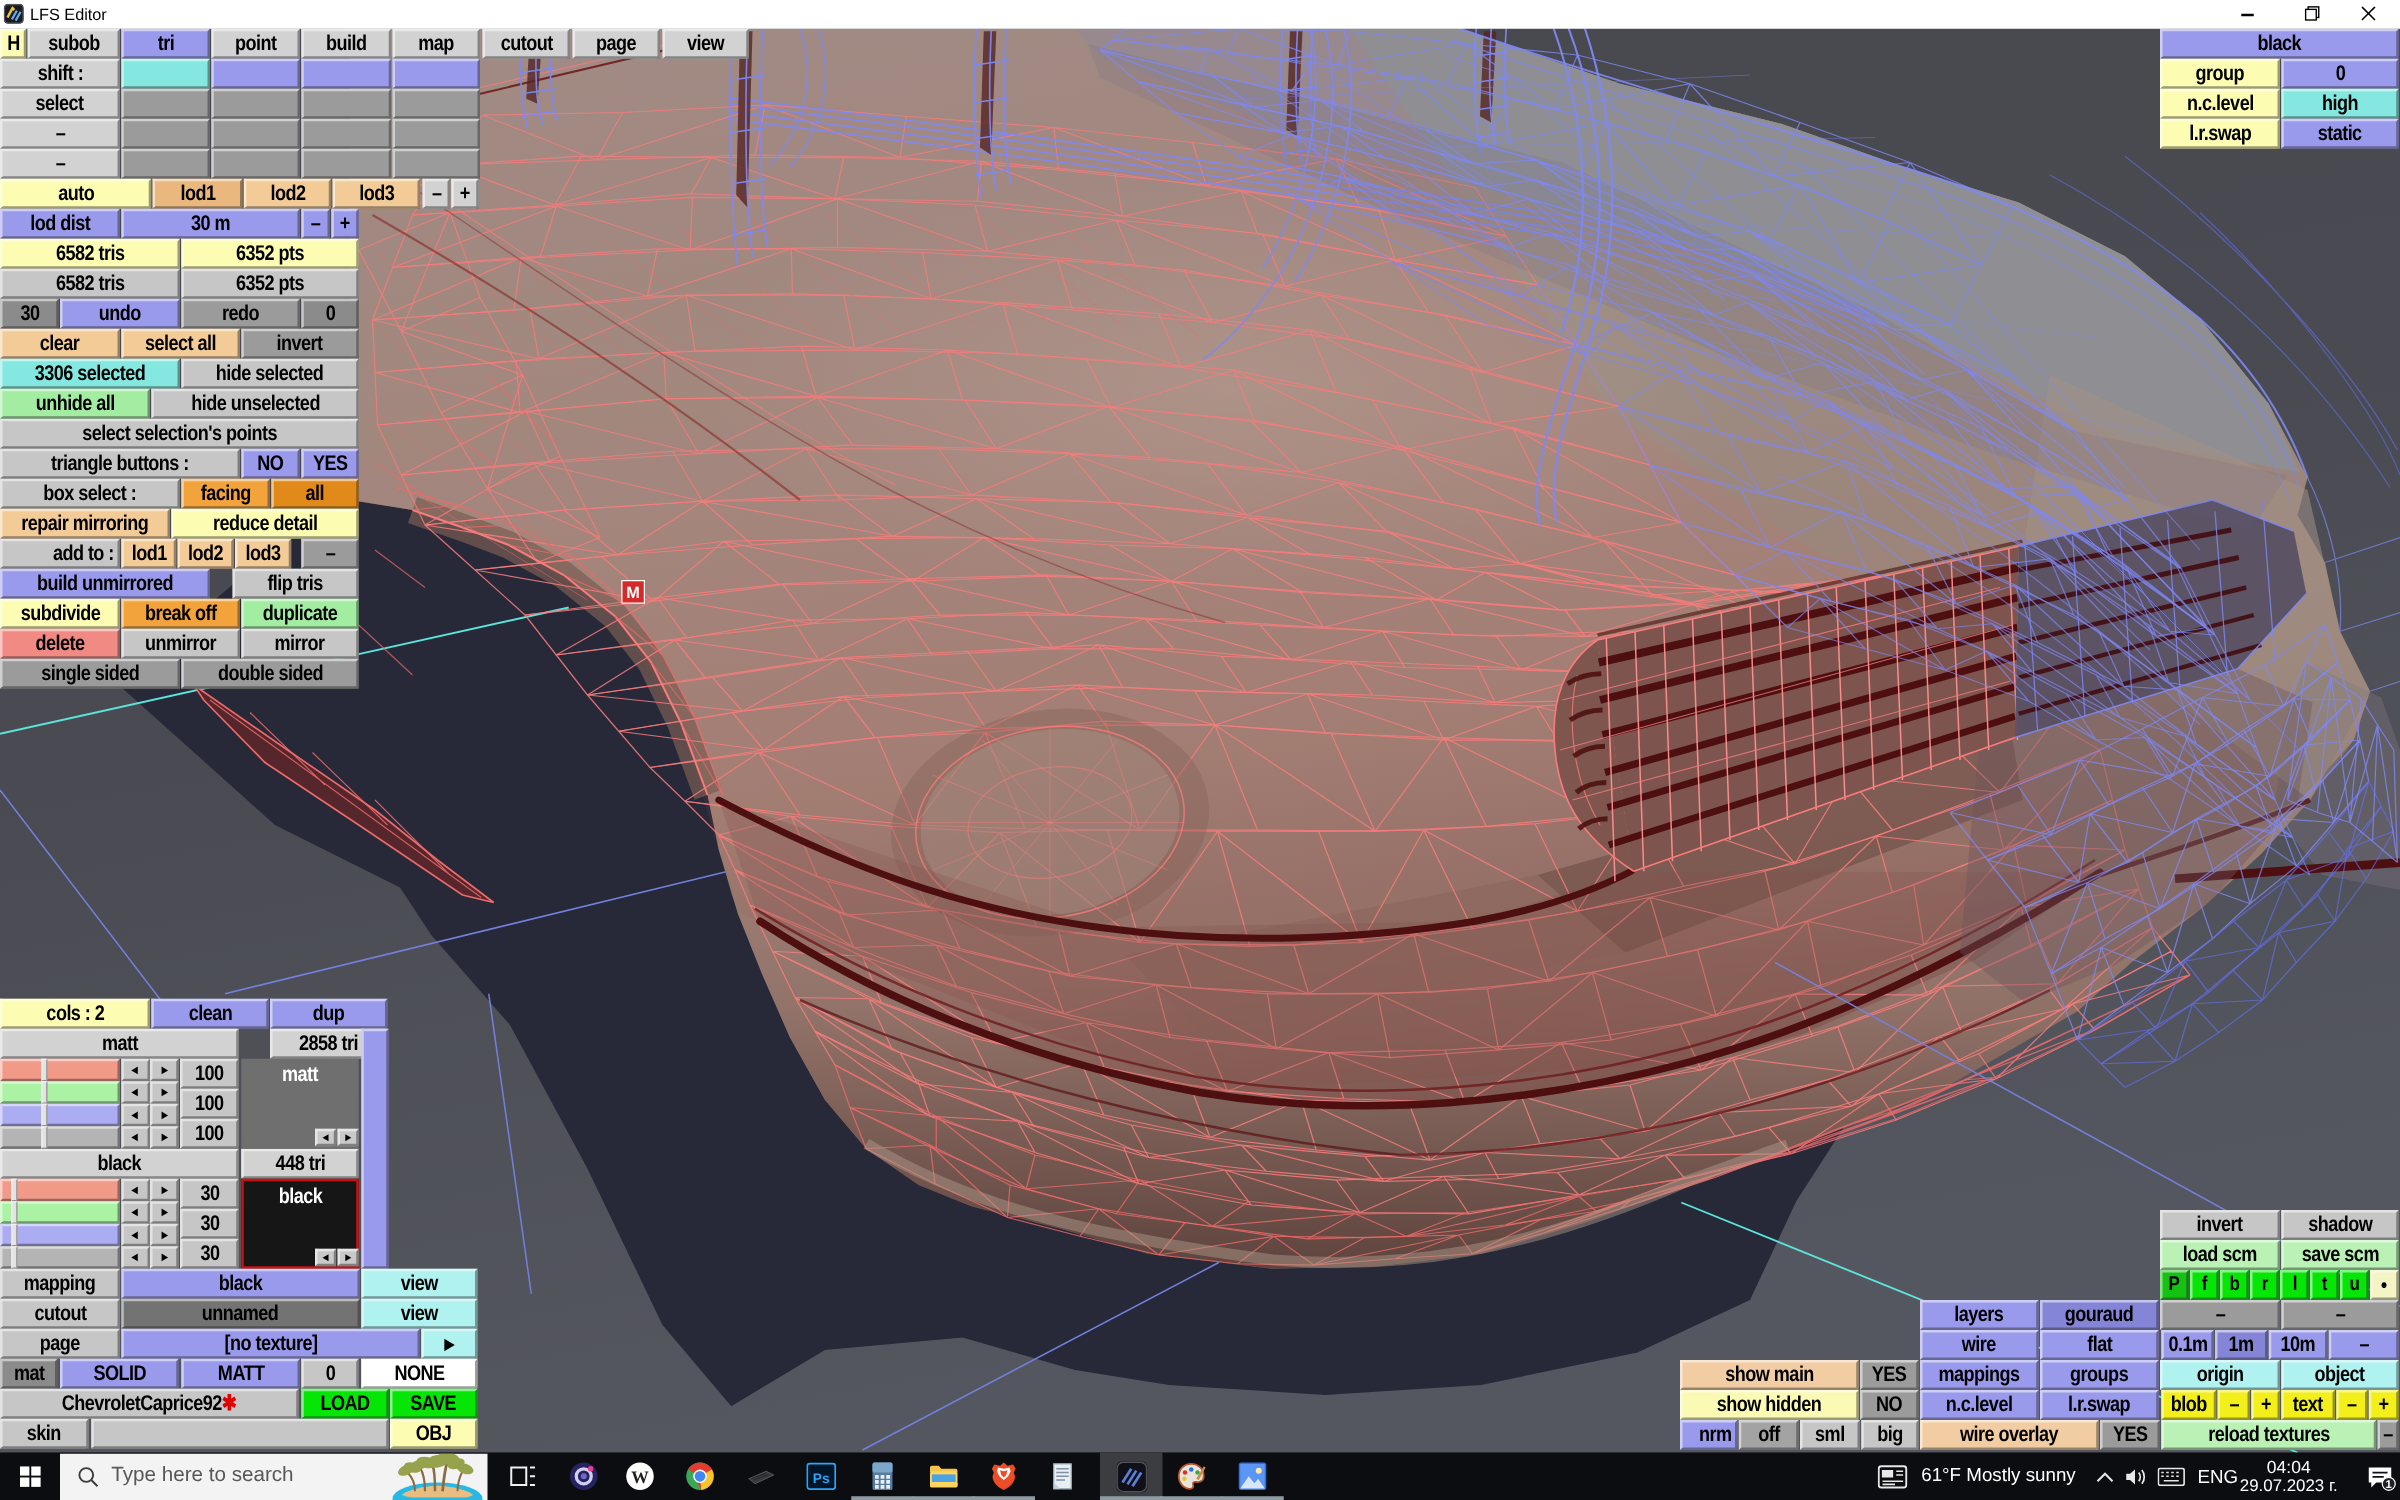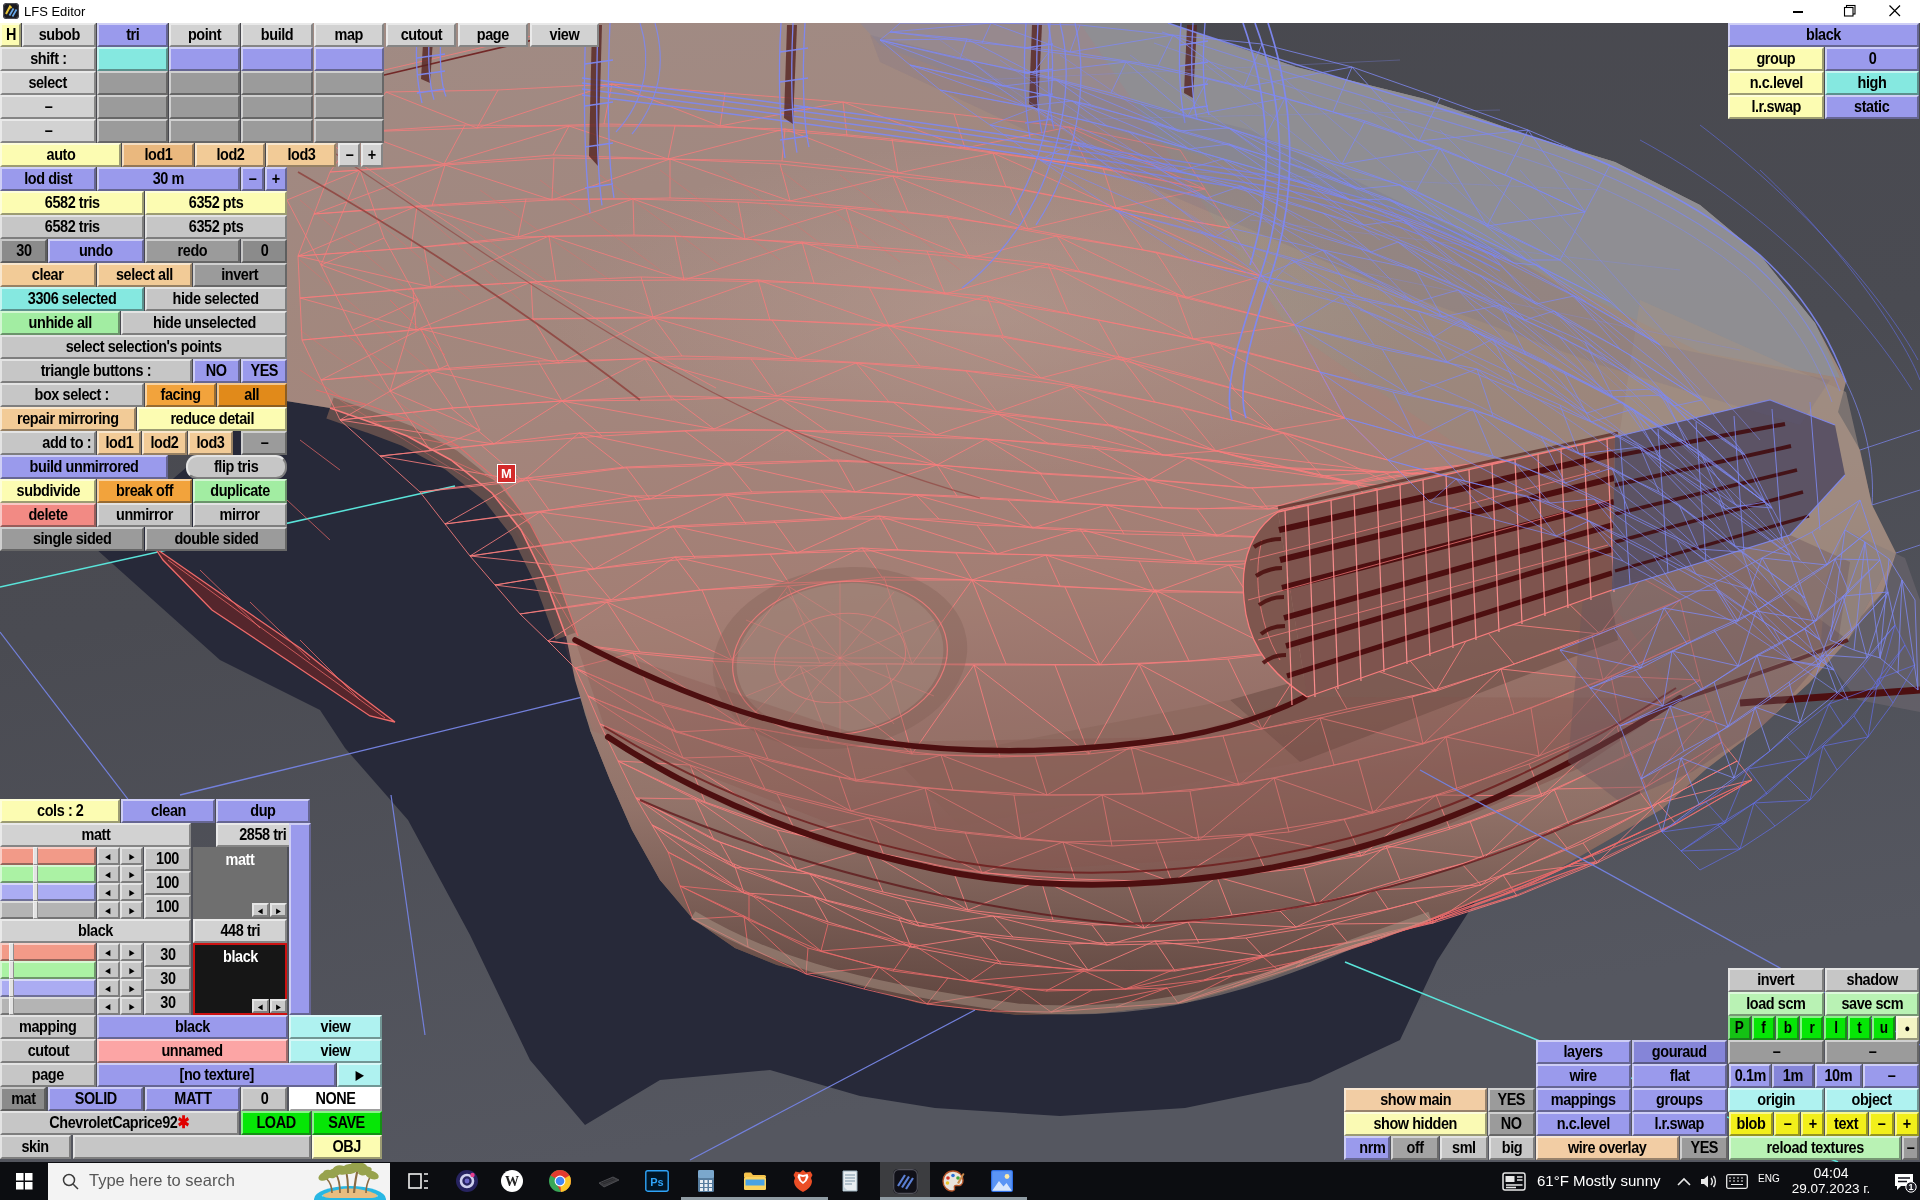--- a/index.html
+++ b/index.html
@@ -264,21 +264,21 @@
 <div class="b" style="left:145px;top:383px;width:71px;height:24px;background:#f2a33c;"><span class="tx">facing</span></div>
 <div class="b" style="left:217px;top:383px;width:70px;height:24px;background:#e18a1a;"><span class="tx">all</span></div>
 <div class="b" style="left:0px;top:407px;width:136px;height:24px;background:#f2cb97;"><span class="tx">repair mirroring</span></div>
 <div class="b" style="left:137px;top:407px;width:150px;height:24px;background:#fcfcb2;"><span class="tx">reduce detail</span></div>
 <div class="b" style="left:0px;top:431px;width:96px;height:24px;background:#c6c6c6;padding-left:36px;"><span class="tx">add to :</span></div>
 <div class="b" style="left:97px;top:431px;width:44px;height:24px;background:#f2cb97;"><span class="tx">lod1</span></div>
 <div class="b" style="left:142px;top:431px;width:45px;height:24px;background:#f2cb97;"><span class="tx">lod2</span></div>
 <div class="b" style="left:188px;top:431px;width:45px;height:24px;background:#f2cb97;"><span class="tx">lod3</span></div>
 <div class="b" style="left:241px;top:431px;width:46px;height:24px;background:#9b9b9b;"><span class="tx">–</span></div>
 <div class="b" style="left:0px;top:455px;width:168px;height:24px;background:#9a9aec;text-decoration:underline;"><span class="tx">build unmirrored</span></div>
-<div class="b" style="left:186px;top:455px;width:101px;height:24px;background:#c6c6c6;border-radius:11px;"><span class="tx">flip tris</span></div>
+<div class="b" style="left:186px;top:455px;width:101px;height:24px;background:#c6c6c6;"><span class="tx">flip tris</span></div>
 <div class="b" style="left:0px;top:479px;width:96px;height:24px;background:#fcfcb2;text-decoration:underline;"><span class="tx">subdivide</span></div>
 <div class="b" style="left:97px;top:479px;width:95px;height:24px;background:#f2a33c;"><span class="tx">break off</span></div>
 <div class="b" style="left:193px;top:479px;width:94px;height:24px;background:#a2eda2;"><span class="tx">duplicate</span></div>
 <div class="b" style="left:0px;top:503px;width:96px;height:24px;background:#f28a84;"><span class="tx">delete</span></div>
 <div class="b" style="left:97px;top:503px;width:95px;height:24px;background:#c6c6c6;"><span class="tx">unmirror</span></div>
 <div class="b" style="left:193px;top:503px;width:94px;height:24px;background:#c6c6c6;"><span class="tx">mirror</span></div>
 <div class="b" style="left:0px;top:527px;width:144px;height:24px;background:#9b9b9b;"><span class="tx">single sided</span></div>
 <div class="b" style="left:145px;top:527px;width:142px;height:24px;background:#9b9b9b;"><span class="tx">double sided</span></div>
 <div class="b" style="left:1728px;top:23px;width:191px;height:24px;background:#9a9aec;"><span class="tx">black</span></div>
 <div class="b" style="left:1728px;top:47px;width:96px;height:24px;background:#fcfcb2;"><span class="tx">group</span></div>
@@ -382,21 +382,21 @@
 <div class="b" style="left:251.5px;top:903px;width:17px;height:14px;background:#c9c9c9;font-size:10px;line-height:10px;line-height:11px;"><span class="tx">◂</span></div>
 <div class="b" style="left:269.5px;top:903px;width:17px;height:14px;background:#c9c9c9;font-size:10px;line-height:10px;line-height:11px;"><span class="tx">▸</span></div>
 <div class="b" style="left:193px;top:943px;width:94px;height:72px;background:#161616;font-size:17px;line-height:68px;border:2.5px solid #cc1111;line-height:24px;"><span class="tx"><span style="color:#fff;font-weight:bold">black</span></span></div>
 <div class="b" style="left:251.5px;top:999px;width:17px;height:14px;background:#c9c9c9;font-size:10px;line-height:10px;line-height:11px;"><span class="tx">◂</span></div>
 <div class="b" style="left:269.5px;top:999px;width:17px;height:14px;background:#c9c9c9;font-size:10px;line-height:10px;line-height:11px;"><span class="tx">▸</span></div>
 <div class="b" style="left:289px;top:823px;width:22px;height:192px;background:#9a9aec;line-height:188px;"></div>
 <div class="b" style="left:0px;top:1015px;width:96px;height:24px;background:#c6c6c6;"><span class="tx">mapping</span></div>
 <div class="b" style="left:97px;top:1015px;width:191px;height:24px;background:#9a9aec;"><span class="tx">black</span></div>
 <div class="b" style="left:289px;top:1015px;width:93px;height:24px;background:#aff2f0;"><span class="tx">view</span></div>
 <div class="b" style="left:0px;top:1039px;width:96px;height:24px;background:#c6c6c6;"><span class="tx">cutout</span></div>
-<div class="b" style="left:97px;top:1039px;width:191px;height:24px;background:#fca5a5;"><span class="tx">unnamed</span></div>
+<div class="b" style="left:97px;top:1039px;width:191px;height:24px;background:#737373;"><span class="tx">unnamed</span></div>
 <div class="b" style="left:289px;top:1039px;width:93px;height:24px;background:#aff2f0;"><span class="tx">view</span></div>
 <div class="b" style="left:0px;top:1063px;width:96px;height:24px;background:#c6c6c6;"><span class="tx">page</span></div>
 <div class="b" style="left:97px;top:1063px;width:239px;height:24px;background:#9a9aec;"><span class="tx">[no texture]</span></div>
 <div class="b" style="left:337px;top:1063px;width:45px;height:24px;background:#aff2f0;font-size:12px;"><span class="tx">▶</span></div>
 <div class="b" style="left:0px;top:1087px;width:46px;height:24px;background:#8b8b8b;"><span class="tx">mat</span></div>
 <div class="b" style="left:48px;top:1087px;width:95px;height:24px;background:#9a9aec;"><span class="tx">SOLID</span></div>
 <div class="b" style="left:145px;top:1087px;width:95px;height:24px;background:#9a9aec;"><span class="tx">MATT</span></div>
 <div class="b" style="left:241px;top:1087px;width:46px;height:24px;background:#c6c6c6;"><span class="tx">0</span></div>
 <div class="b" style="left:289px;top:1087px;width:93px;height:24px;background:#ffffff;"><span class="tx">NONE</span></div>
 <div class="b" style="left:0px;top:1111px;width:239px;height:24px;background:#c6c6c6;"><span class="tx">ChevroletCaprice92<span style="color:#e00000">✱</span></span></div>
@@ -558,21 +558,21 @@
       <path d="M2,9 L8,3 L14,9" stroke="#e8e8e8" stroke-width="1.6" fill="none"></path>
     </svg>
     <svg style="position:absolute;left:1699px;top:11px" width="20" height="17">
       <path d="M2,6 L5,6 L9,2.5 L9,14.5 L5,11 L2,11 Z" fill="#e8e8e8"></path>
       <path d="M12,5 C13.5,7 13.5,10 12,12 M14.5,3 C17,6 17,11 14.5,14" stroke="#e8e8e8" stroke-width="1.4" fill="none"></path>
     </svg>
     <svg style="position:absolute;left:1726px;top:12px" width="22" height="15">
       <rect x="0.7" y="0.7" width="20.6" height="13.6" rx="1.5" fill="none" stroke="#e8e8e8" stroke-width="1.3"></rect>
       <path d="M3,4 L5,4 M7,4 L9,4 M11,4 L13,4 M15,4 L17,4 M3,7 L5,7 M7,7 L9,7 M11,7 L13,7 M15,7 L17,7 M5,10.5 L17,10.5" stroke="#e8e8e8" stroke-width="1.2"></path>
     </svg>
-    <div style="position:absolute;left:1758px;top:11px;font-size:10px;color:#fff">ENG</div>
+    <div style="position:absolute;left:1758px;top:11px;font-size:15px;color:#fff">ENG</div>
     <div style="position:absolute;left:1796px;top:3px;width:70px;text-align:center;font-size:14px;color:#fff">04:04</div>
     <div style="position:absolute;left:1782px;top:19px;width:98px;text-align:center;font-size:13.5px;color:#fff">29.07.2023 г.</div>
     <svg style="position:absolute;left:1893px;top:10px" width="24" height="21">
       <path d="M2,2 L20,2 L20,14 L8,14 L4,18 L4,14 L2,14 Z" fill="#fff"></path>
       <path d="M5,6 L17,6 M5,9.5 L14,9.5" stroke="#10101a" stroke-width="1.4"></path>
       <circle cx="18" cy="15" r="5.2" fill="#202028" stroke="#fff" stroke-width="1"></circle>
       <text x="18" y="18.4" font-size="9" font-weight="bold" fill="#fff" text-anchor="middle">1</text>
     </svg>
   </div>
 </body></html>

